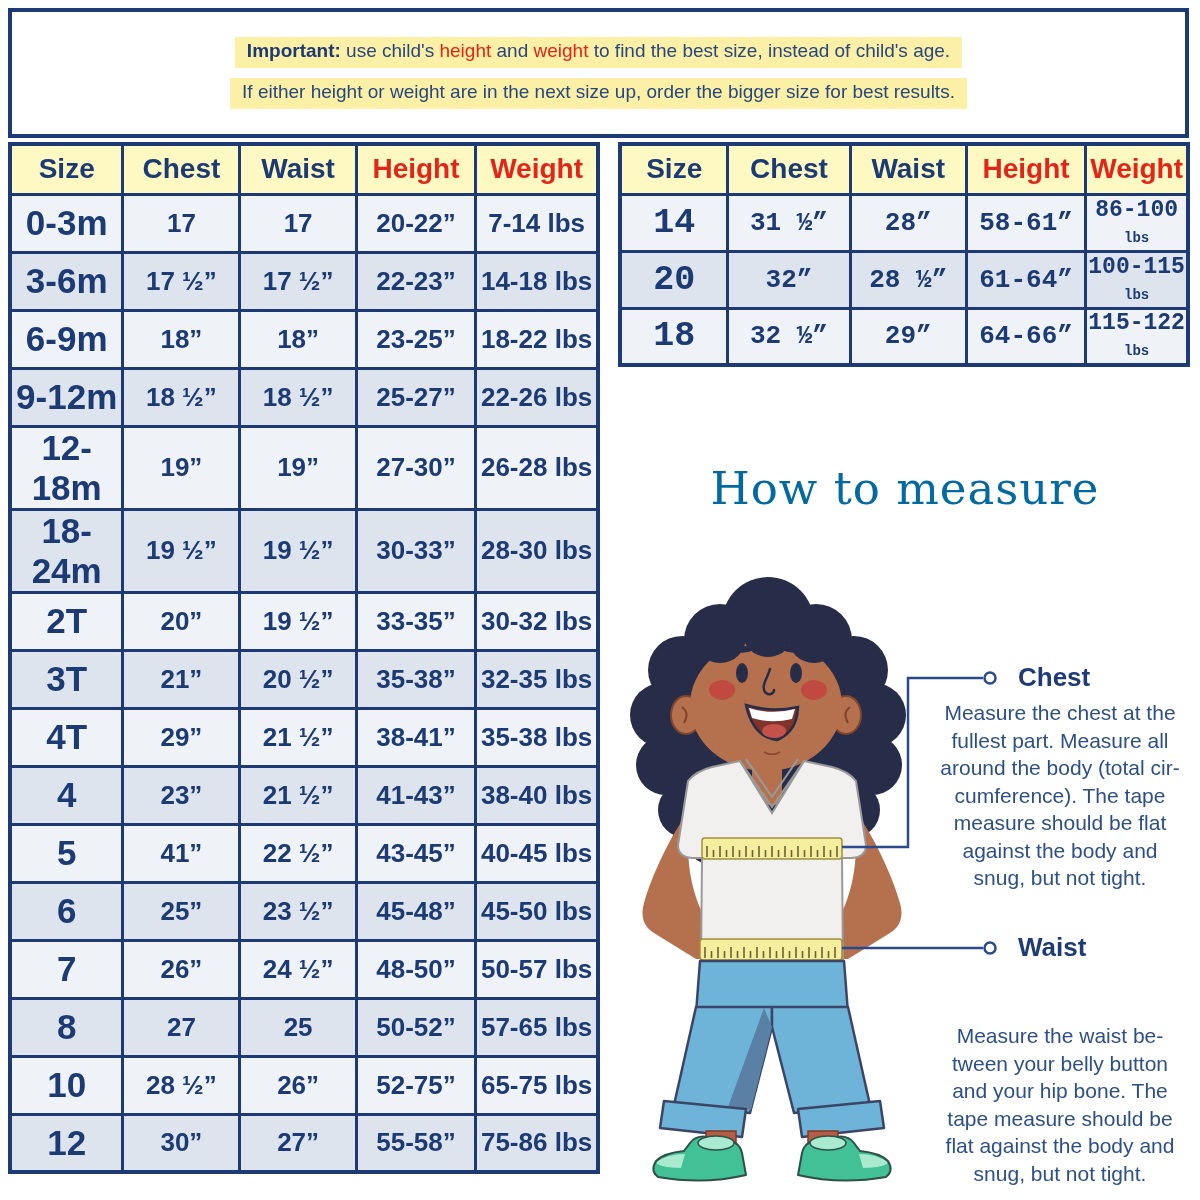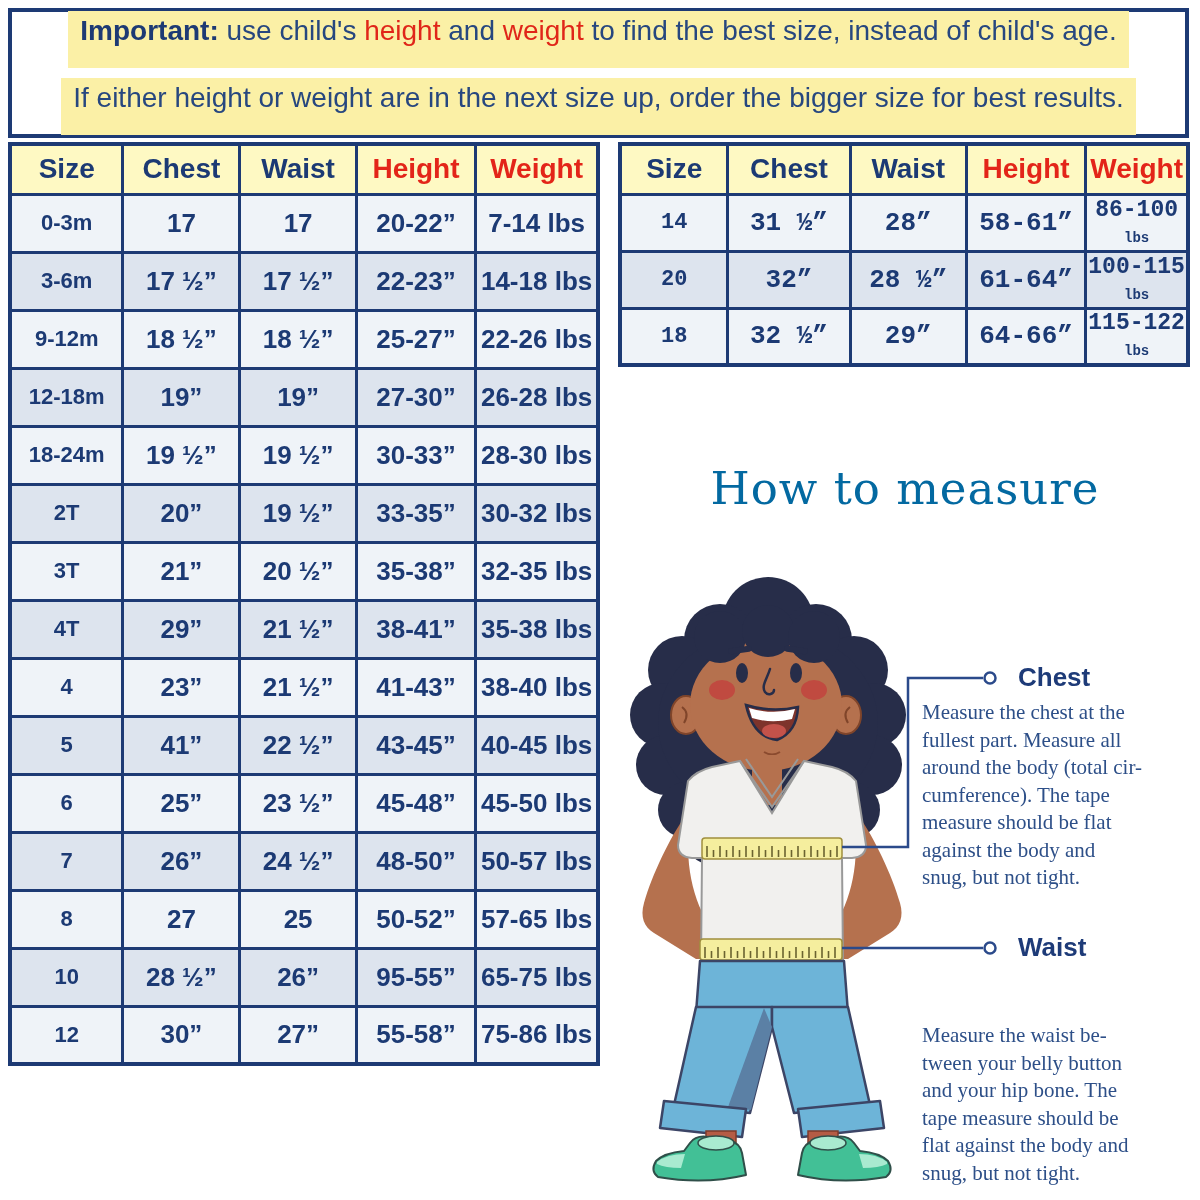--- a/index.html
+++ b/index.html
@@ -3,50 +3,50 @@
 <meta charset="utf-8">
 <style>
   * { box-sizing: border-box; margin: 0; padding: 0; }
   html,body { width:1200px; height:1200px; background:#ffffff; overflow:hidden; position:relative;
     font-family:"Liberation Sans", sans-serif; }
 
   
   .banner-frame { position:absolute; left:8px; top:8px; width:1181px; height:130px;
     border:4px solid #1d3a74; background:#ffffff;
     display:flex; flex-direction:column; align-items:center; justify-content:center; gap:10px; }
-  .hl-line { background:#fbf0a6; padding:3px 12px 20px 12px; font-size:28px; color:#27477f;
+  .hl-line { background:#fbf0a6; padding:3px 12px 5px 12px; font-size:19px; color:#27477f;
     white-space:nowrap; line-height:1.2; }
   .hl-line .bold { font-weight:bold; color:#1d3a74; }
   .hl-line .red { color:#e02619; }
 
   
   table { position:absolute; border-collapse:collapse; table-layout:fixed; background:#ffffff; }
   #left-table  { left:8px;  top:142px; width:592px; border:4px solid #1d3a74; }
   #right-table { left:618px; top:142px; width:572px; border:4px solid #1d3a74; }
   th, td { border:3px solid #1d3a74; text-align:center; vertical-align:middle;
     font-weight:bold; color:#1c3a74; overflow:hidden; }
   th { height:50px; font-size:28px; background:#fef9c3; }
   th.red-h { color:#e32519; }
   #left-table td { height:58px; font-size:26px; }
   #right-table td { height:57px; font-size:26px;font-family:Liberation Mono, monospace; }
-  #left-table td:first-child, #right-table td:first-child { font-size:22px; }
+  #left-table td:first-child, #right-table td:first-child { font-size:35px; }
   tbody tr:nth-child(odd) td  { background:#eff3f8; }
   tbody tr:nth-child(even) td { background:#dde4ee; }
   #right-table td.weight-cell { font-size:23px; }
   #right-table td.weight-cell .unit { font-size:14px; }
 
   
   .howto-title { position:absolute; left:610px; top:462px; width:590px; text-align:center;
     font-family:"DejaVu Serif", serif; font-size:45px; color:#0369a1; letter-spacing:1px; }
   .child-svg { position:absolute; left:600px; top:555px; width:600px; height:650px; }
   .pt-label { position:absolute; font-size:26px; font-weight:bold; color:#1e3b78; }
   #chest-label { left:1018px; top:662px; }
   #waist-label { left:1018px; top:932px; }
-  .pt-text { position:absolute; left:922px; width:276px; 
-    font-size:21px; line-height:27.5px; color:#2d4f88; white-space:pre-line;font-family:Liberation Serif, serif; }
+  .pt-text { position:absolute; left:922px; width:276px; text-align:center;
+    font-size:21px; line-height:27.5px; color:#2d4f88; white-space:pre-line; }
   #chest-text { top:699px; }
   #waist-text { top:1022px; }
 </style>
 </head>
 <body>
 
 <div class="banner-frame">
   <div class="hl-line"><span class="bold">Important:</span><span> use child's </span><span class="red">height</span><span> and </span><span class="red">weight</span><span> to find the best size, instead of child's age.</span></div>
   <div class="hl-line">If either height or weight are in the next size up, order the bigger size for best results.</div>
 </div>
@@ -77,20 +77,27 @@
         <td>7-14 lbs</td>
       </tr>
       <tr>
         <td>3-6m</td>
         <td>17 ½”</td>
         <td>17 ½”</td>
         <td>22-23”</td>
         <td>14-18 lbs</td>
       </tr>
       <tr>
+        <td>6-9m</td>
+        <td>18”</td>
+        <td>18”</td>
+        <td>23-25”</td>
+        <td>18-22 lbs</td>
+      </tr>
+      <tr>
         <td>9-12m</td>
         <td>18 ½”</td>
         <td>18 ½”</td>
         <td>25-27”</td>
         <td>22-26 lbs</td>
       </tr>
       <tr>
         <td>12-18m</td>
         <td>19”</td>
         <td>19”</td>
@@ -157,21 +164,21 @@
         <td>8</td>
         <td>27</td>
         <td>25</td>
         <td>50-52”</td>
         <td>57-65 lbs</td>
       </tr>
       <tr>
         <td>10</td>
         <td>28 ½”</td>
         <td>26”</td>
-        <td>95-55”</td>
+        <td>52-75”</td>
         <td>65-75 lbs</td>
       </tr>
       <tr>
         <td>12</td>
         <td>30”</td>
         <td>27”</td>
         <td>55-58”</td>
         <td>75-86 lbs</td>
       </tr>
     </tbody>

